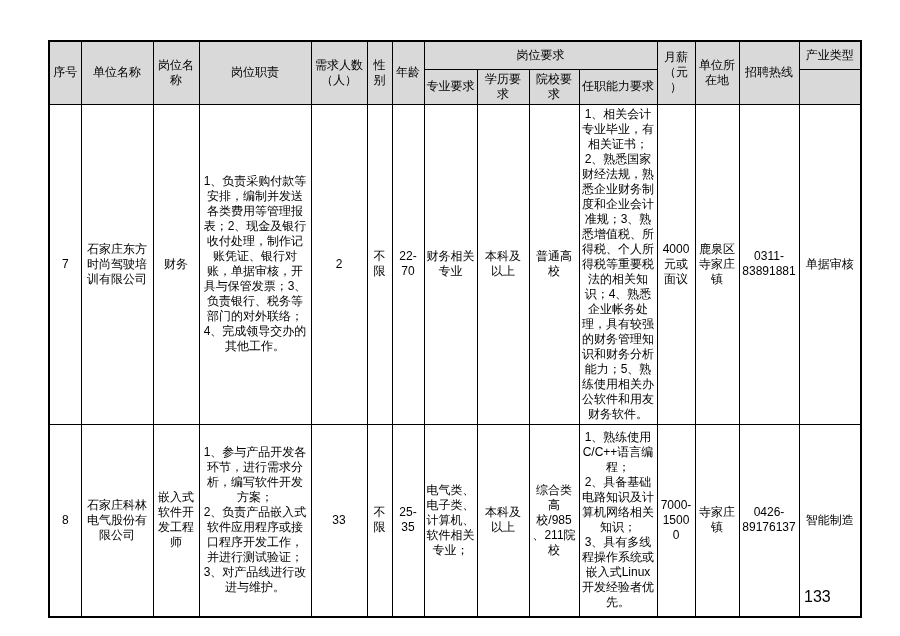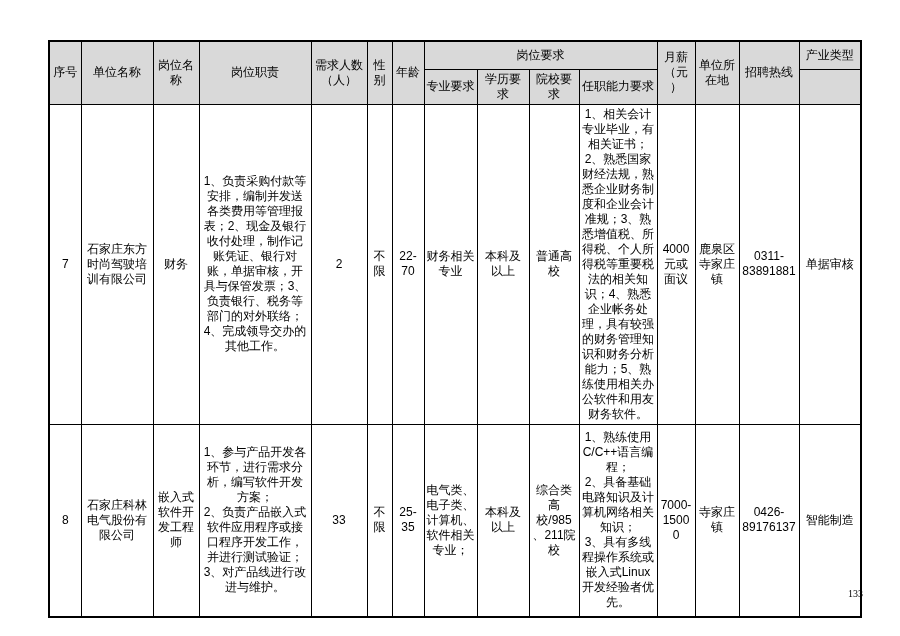--- a/index.html
+++ b/index.html
@@ -34,23 +34,22 @@
   table.recruit thead th { background: #d9d9d9; }
   tr.hdr-top { height: 28px; }
   tr.hdr-sub { height: 29px; }
   tr.body-row-1 { height: 290px; }
   tr.body-row-2 { height: 193px; }
   td.left-text { text-align: left; padding: 2px 3px; margin-top: 29px; }
   td.pre { white-space: pre-line; }
   .page-number {
     position: absolute;
     left: 804px; top: 588px;
-    font-size: 10px;
-    font-family: Liberation Serif, serif;
-    margin-left: 44px;
+    font-size: 16px;
+    font-family: Liberation Sans, sans-serif;
   }
 </style>
 </head>
 <body>
 
 <div class="page">
 
   <table class="recruit">
     <colgroup>
       <col style="width:32px">

